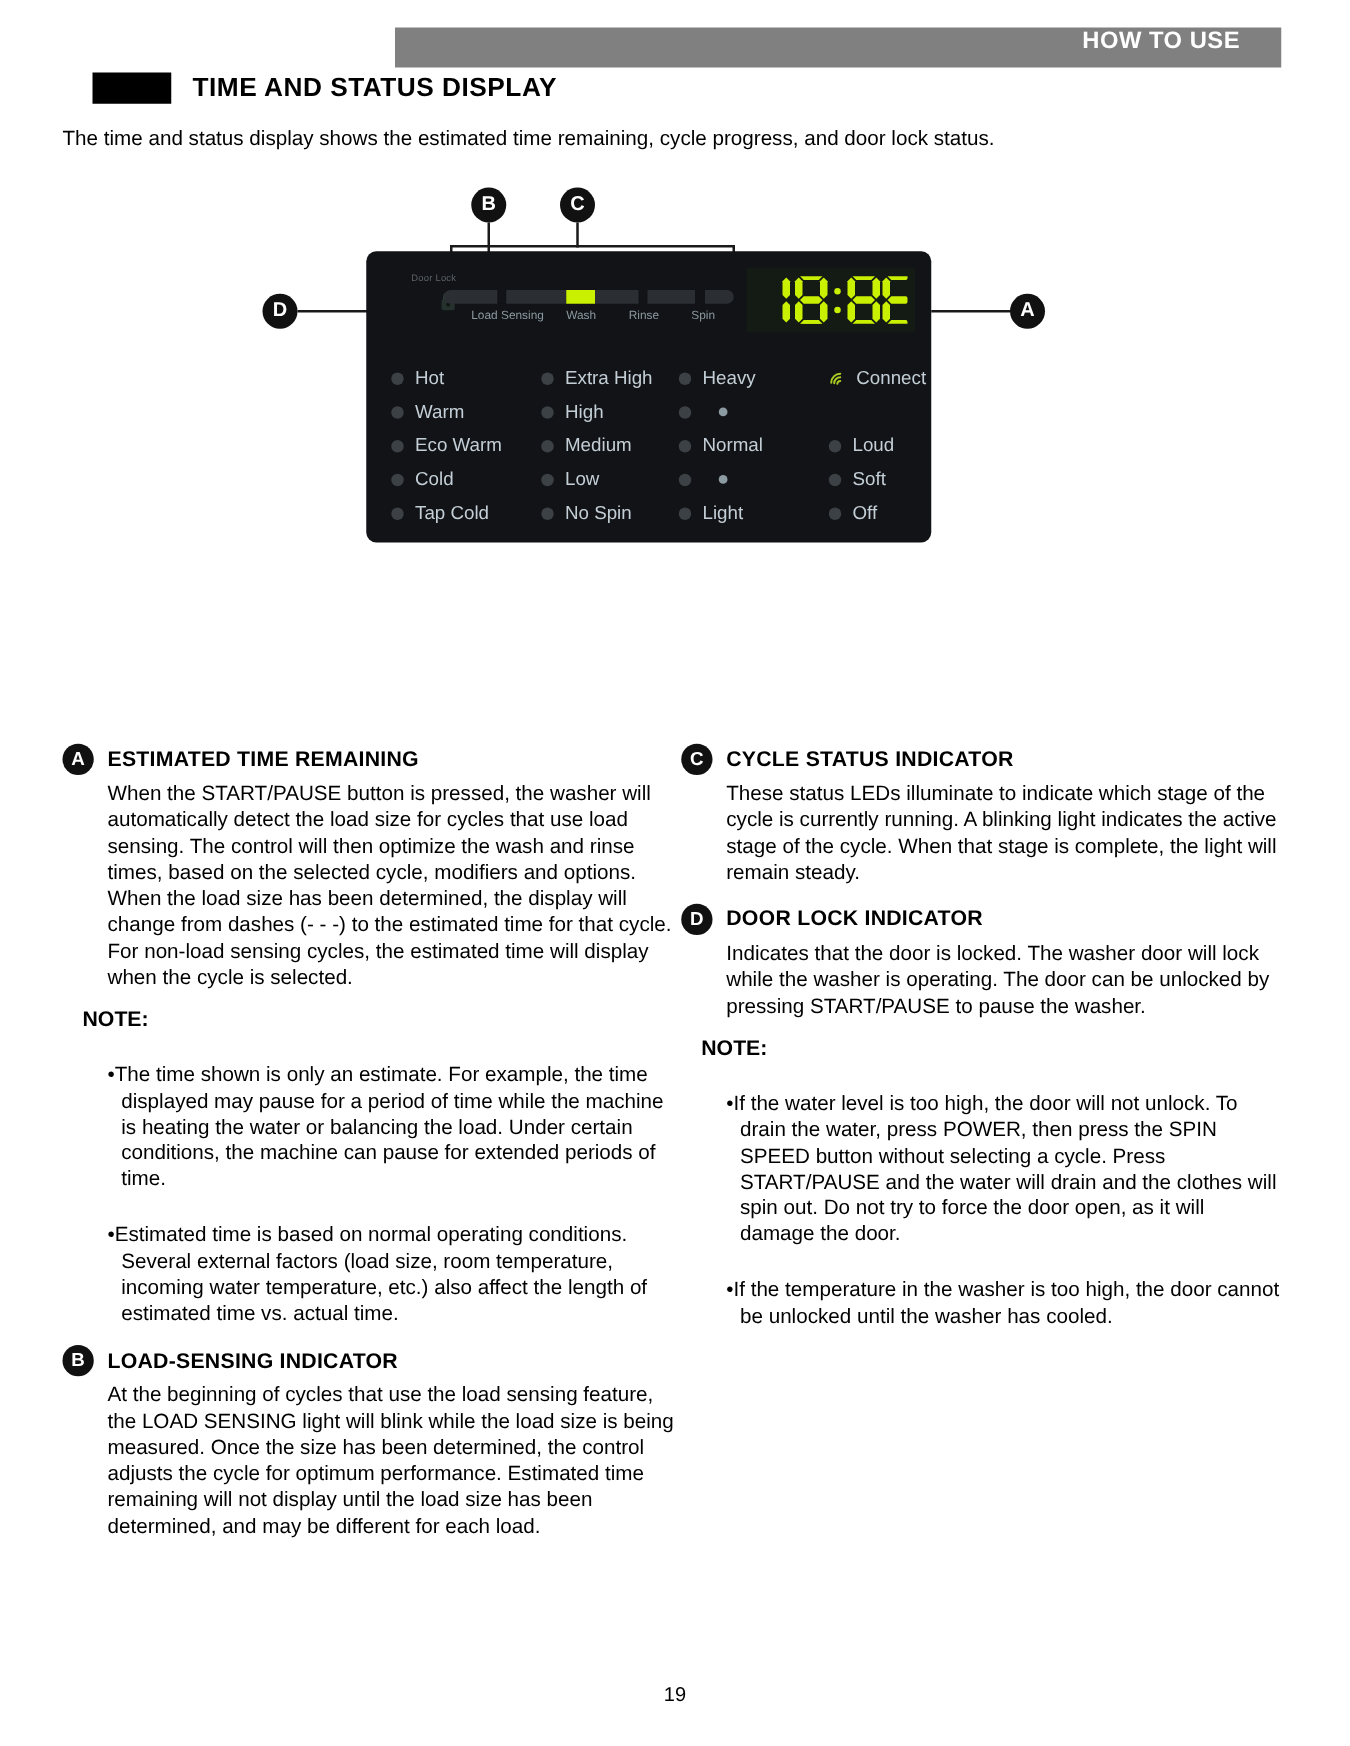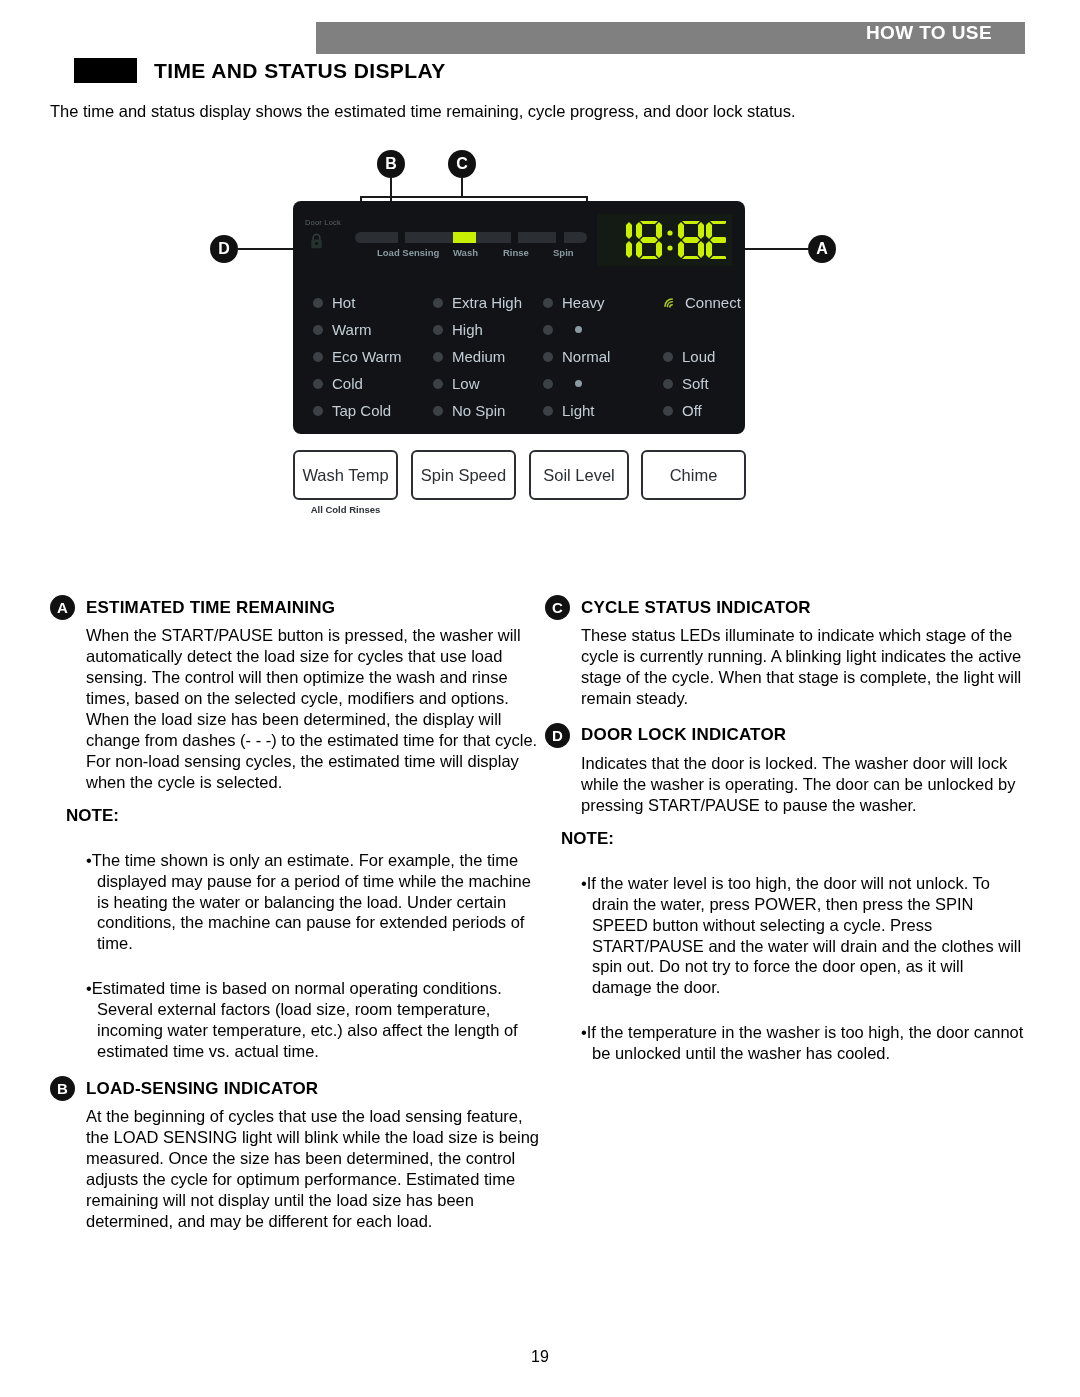--- a/index.html
+++ b/index.html
@@ -63,30 +63,30 @@
   .lead-d { left: 238px; top: 98px; width: 62px; height: 2px; }
   
   .lead-a { left: 745px; top: 98px; width: 63px; height: 2px; }
 
   .panel {
     position: absolute; left: 293px; top: 51px;
     width: 452px; height: 233px;
     background: #111316; border-radius: 8px; z-index: 5;
   }
 
-  .doorlock-wrap { position: absolute; left: 12px; top: 17px; width: 60px; text-align: left; }
+  .doorlock-wrap { position: absolute; left: 12px; top: 17px; width: 60px; text-align: right; }
   .doorlock-label { font-size: 7.5px; color: #5d6468; letter-spacing: .2px; }
   .lock-ico { margin-top: 6px; margin-left: 5px; }
 
   .progress { position: absolute; left: 62px; top: 31px; width: 232px; height: 11px; display: flex; gap: 0; }
   .seg { height: 11px; background: #2b2f33; }
   .seg.gap { background: #111316; width: 8px; }
   .seg.lit { background: #c8f000; }
 
-  .stage-names { position: absolute; left: 62px; top: 46px; width: 232px; height: 14px; font-weight: bold; }
+  .stage-names { position: absolute; left: 62px; top: 46px; width: 232px; height: 14px; }
   .stage-names span { position: absolute; font-size: 9.5px; color: #8c9aa2; white-space: nowrap; }
   .st-load { left: 22px; }
   .st-wash { left: 98px; }
   .st-rinse { left: 148px; }
   .st-spin { left: 198px; }
 
   .lcd {
     position: absolute; right: 13px; top: 13px;
     width: 135px; height: 52px; background: #141a14;
     display: flex; align-items: center; justify-content: center;
@@ -342,27 +342,20 @@
               <span class="led-txt">Light</span>
             </div>
           <div class="led-cell c4">
               <span class="dot"></span>
               <span class="led-txt">Off</span>
             </div>
         </div>
       </div>
     </div>
 
-    <div class="btn-row">
-      <div class="btn b1">Wash Temp</div>
-      <div class="btn b2">Spin Speed</div>
-      <div class="btn b3">Soil Level</div>
-      <div class="btn b4">Chime</div>
-      <div class="sublabel">All Cold Rinses</div>
-    </div>
   </div>
 
   <div class="col col-left">
 
     <div class="head-row">
       <div class="bubble">A</div>
       <div class="head-txt">ESTIMATED TIME REMAINING</div>
     </div>
     <div class="para">When the START/PAUSE button is pressed, the washer will automatically detect the load size for cycles that use load sensing. The control will then optimize the wash and rinse times, based on the selected cycle, modifiers and options. When the load size has been determined, the display will change from dashes (- - -) to the estimated time for that cycle. For non-load sensing cycles, the estimated time will display  when the cycle is selected.</div>
 

